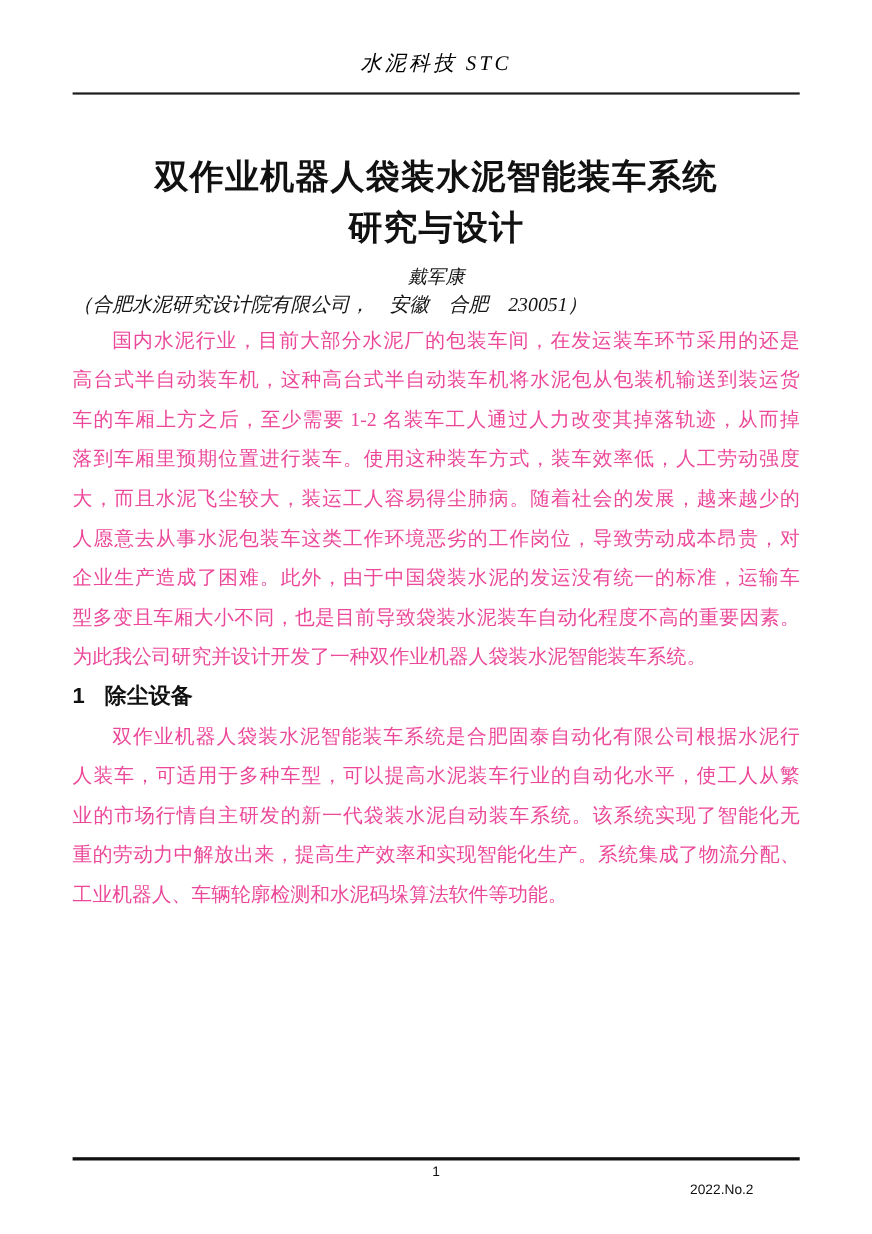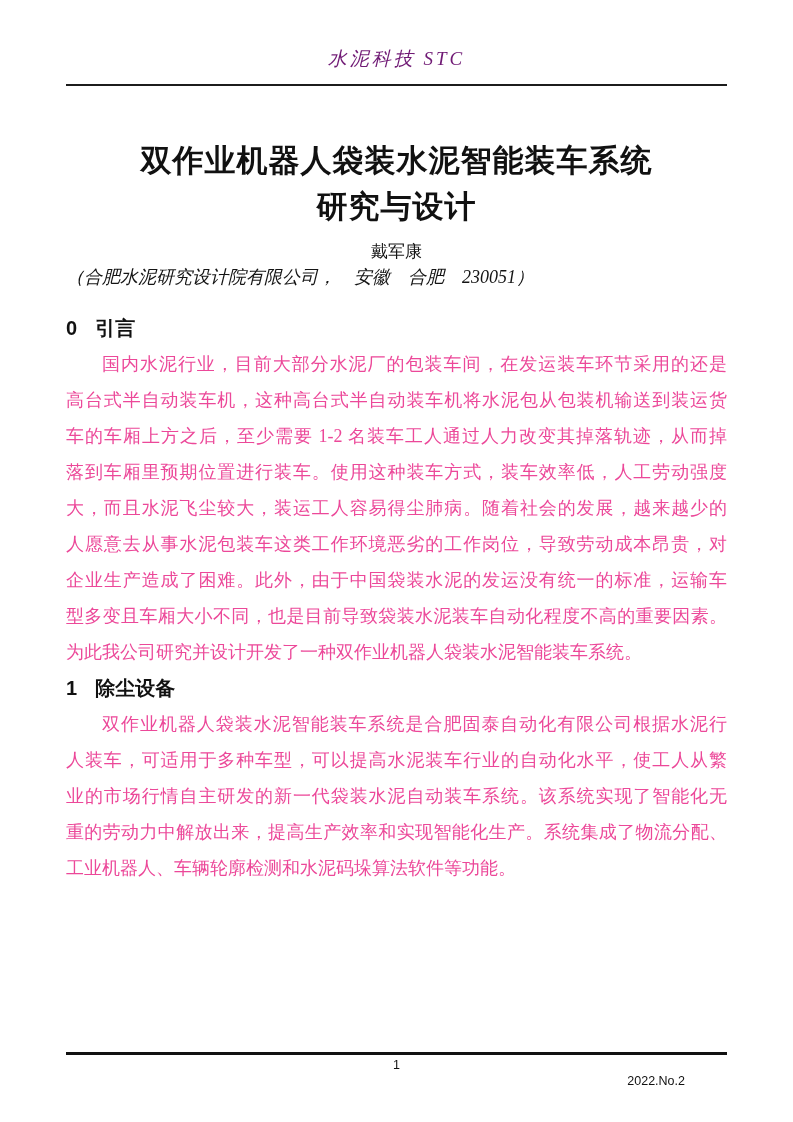--- a/index.html
+++ b/index.html
@@ -17,40 +17,41 @@
     margin: 0 auto;
     padding-top: 46px;
   }
   .journal-header {
     text-align: center;
     font-family: "Liberation Serif", serif;
     font-style: italic;
     font-size: 19px;
     line-height: 26px;
     letter-spacing: 3px;
-    color: #701a75;
+    color: #000000;
   }
   .header-rule {
     height: 0;
     border-top: 2.5px solid #1c1c1c;
     margin-top: 12px;
   }
   .title {
     margin: 52px 0 0 0;
     text-align: center;
     font-family: "Liberation Sans", "DejaVu Sans", sans-serif;
     font-weight: 700;
     font-size: 31px;
     line-height: 46px;
     letter-spacing: 1px;
     color: #111;
   }
   .author {
     margin-top: 10px;
     text-align: center;
+    font-style: italic;
     font-size: 17px;
     line-height: 24px;
   }
   .affiliation {
     text-align: left;
     font-style: italic;
     font-size: 18px;
     line-height: 27px;
   }
   .section-heading {
@@ -106,23 +107,20 @@
     <div class="header-rule"></div>
 
     <h1 class="title">
       <div>双作业机器人袋装水泥智能装车系统</div>
       <div>研究与设计</div>
     </h1>
 
     <div class="author">戴军康</div>
     <div class="affiliation">（合肥水泥研究设计院有限公司，　安徽　合肥　230051）</div>
 
-    <div class="section-heading first-section">
-      <span class="sec-num">0</span><span class="sec-title">引言</span>
-    </div>
 
     <div class="para">
       <div class="line first">国内水泥行业，目前大部分水泥厂的包装车间，在发运装车环节采用的还是</div>
       <div class="line">高台式半自动装车机，这种高台式半自动装车机将水泥包从包装机输送到装运货</div>
       <div class="line">车的车厢上方之后，至少需要 1-2 名装车工人通过人力改变其掉落轨迹，从而掉</div>
       <div class="line">落到车厢里预期位置进行装车。使用这种装车方式，装车效率低，人工劳动强度</div>
       <div class="line">大，而且水泥飞尘较大，装运工人容易得尘肺病。随着社会的发展，越来越少的</div>
       <div class="line">人愿意去从事水泥包装车这类工作环境恶劣的工作岗位，导致劳动成本昂贵，对</div>
       <div class="line">企业生产造成了困难。此外，由于中国袋装水泥的发运没有统一的标准，运输车</div>
       <div class="line">型多变且车厢大小不同，也是目前导致袋装水泥装车自动化程度不高的重要因素。</div>

